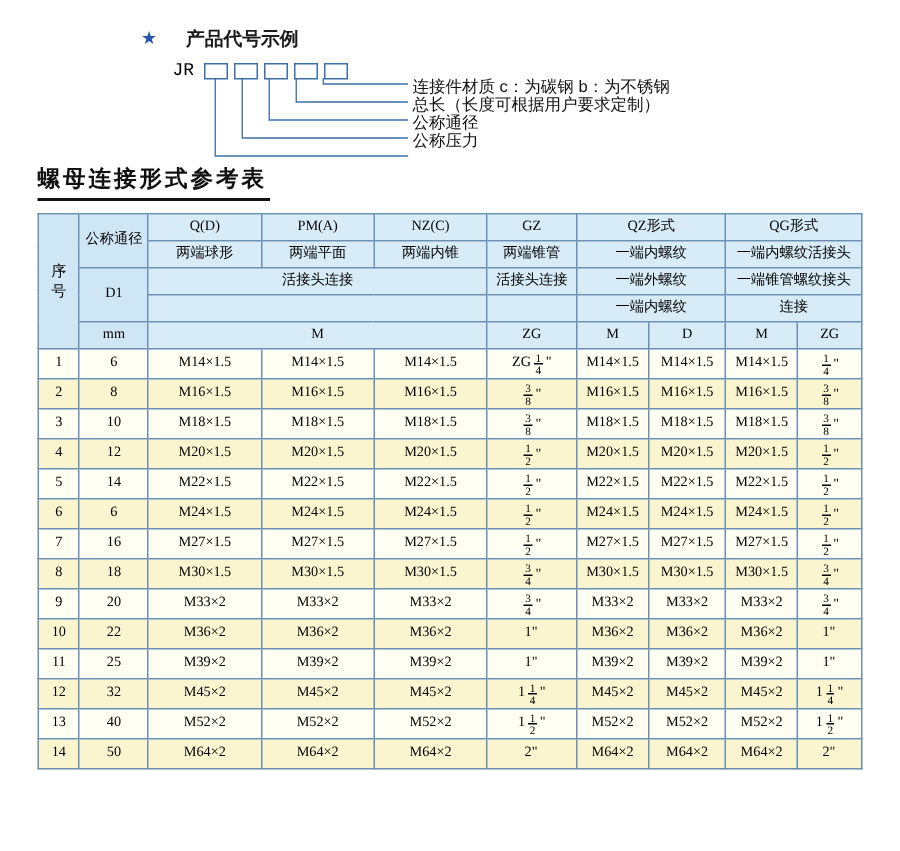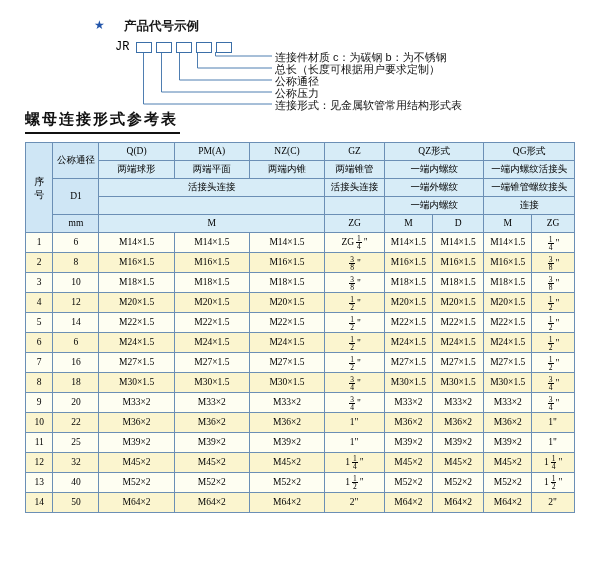--- a/index.html
+++ b/index.html
@@ -164,21 +164,20 @@
       <path d="M179.5 52 L179.5 80 L272 80"></path>
       <path d="M161.5 52 L161.5 92 L272 92"></path>
       <path d="M143.5 52 L143.5 104 L272 104"></path>
     </g>
   </svg>
 
   <span class="leg-item" style="left:275px;top:50px;">连接件材质  c：为碳钢  b：为不锈钢</span>
   <span class="leg-item" style="left:275px;top:62px;">总长（长度可根据用户要求定制）</span>
   <span class="leg-item" style="left:275px;top:74px;">公称通径</span>
   <span class="leg-item" style="left:275px;top:86px;">公称压力</span>
-  <span class="leg-item" style="left:275px;top:98px;">连接形式：见金属软管常用结构形式表</span>
 </div>
 
 <div class="sec-title">螺母连接形式参考表</div>
 <div class="sec-underline"></div>
 
 <table>
   <thead>
     <tr>
       <td class="col-seq seq-vert hdr-blue" rowspan="5">
         <span class="ch">序</span>

